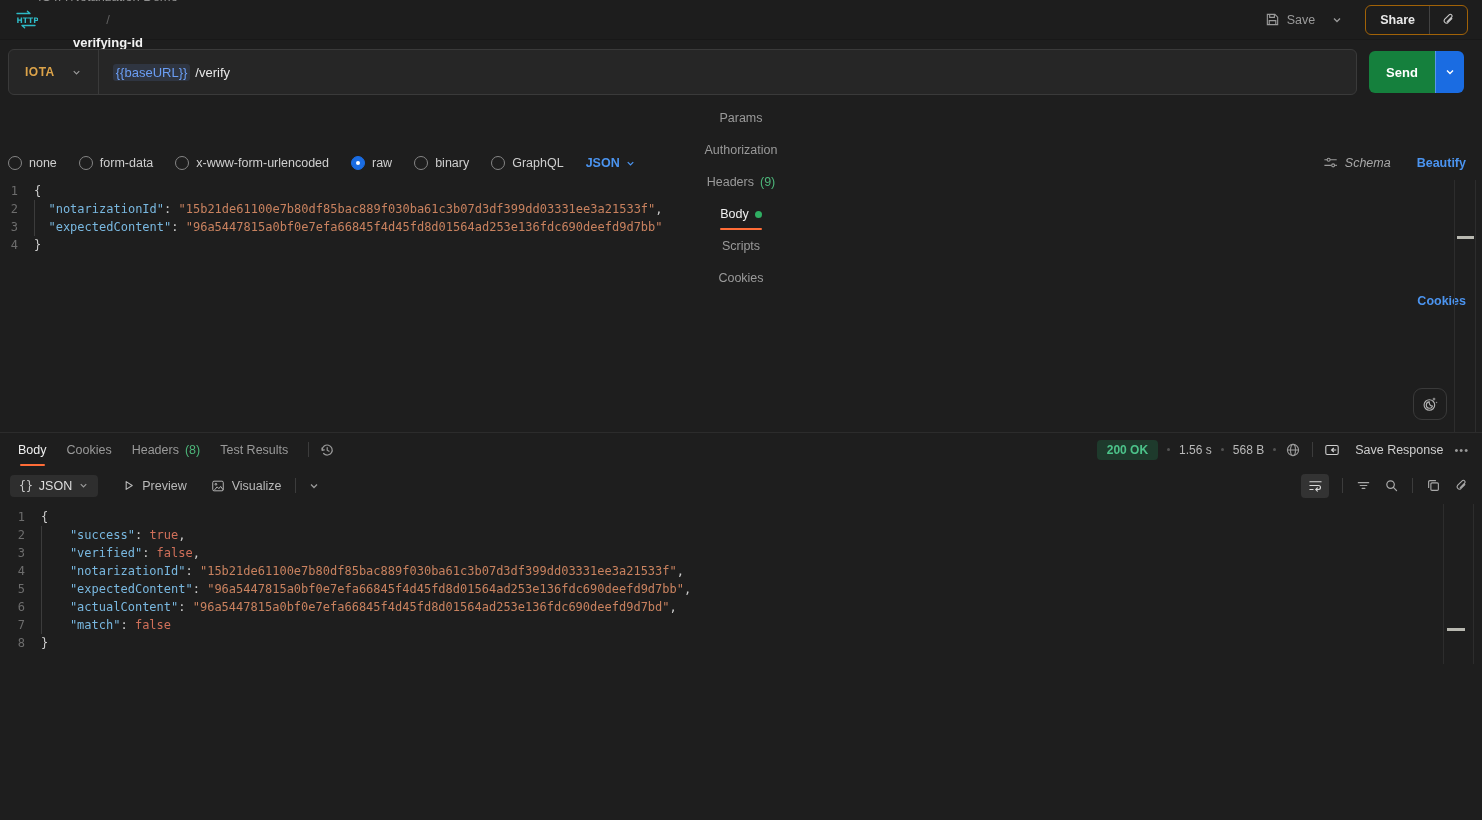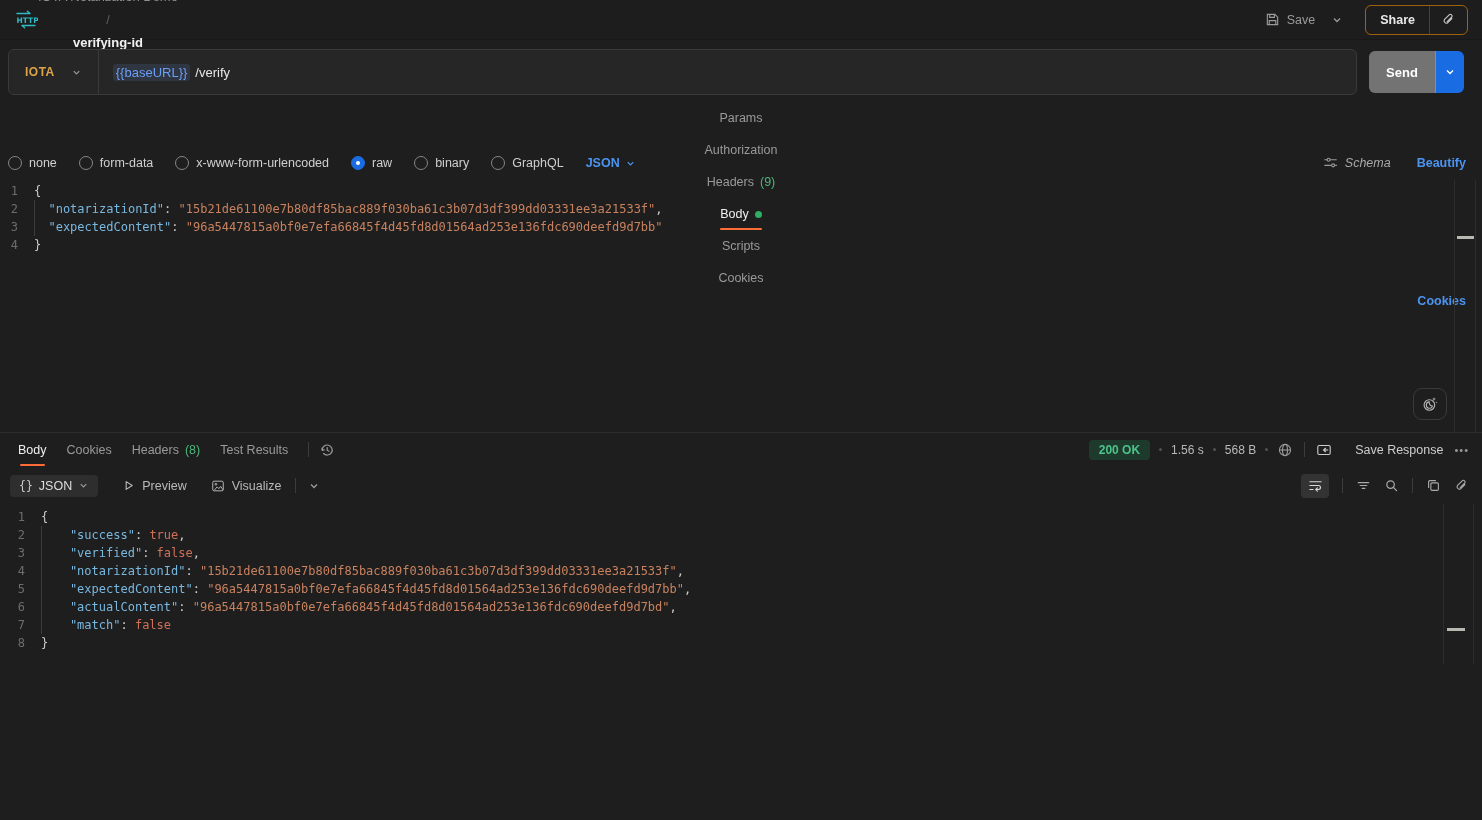--- a/index.html
+++ b/index.html
@@ -34,21 +34,21 @@
   
   .url-row { position:absolute; top:48px; left:8px; right:18px; height:48px; display:flex; align-items:center; }
   .url-bar { flex:1; height:46px; background:#262626; border:1px solid #3a3a3a; border-radius:6px; display:flex; align-items:center; overflow:hidden; }
   .method { color:#dca349; font-weight:700; font-size:12px; letter-spacing:.5px; padding:0 16px; cursor:pointer; }
   .method-chevron { color:#9a9a9a; margin-right:16px; cursor:pointer; }
   .url-bar-div { width:1px; align-self:stretch; background:#3a3a3a; }
   .url-text { display:flex; align-items:center; gap:5px; padding-left:14px; font-size:13px; flex:1; cursor:text; }
   .var-chip { color:#6b9ef5; background:rgba(107,158,245,.13); border-radius:3px; padding:1px 3px; }
   .url-path { color:#e8e8e8; }
   .send-group { margin-left:12px; display:flex; height:42px; }
-  .send-main { width:66px; background:#737373; border:none; border-radius:6px 0 0 6px; color:#fff; font-weight:600; font-size:13px; font-family:inherit; cursor:pointer; }
+  .send-main { width:66px; background:#15803d; border:none; border-radius:6px 0 0 6px; color:#fff; font-weight:600; font-size:13px; font-family:inherit; cursor:pointer; }
   .send-split { width:29px; background:#1a6ce2; border:none; border-left:1px solid rgba(255,255,255,.28); border-radius:0 6px 6px 0; color:#fff; display:flex; align-items:center; justify-content:center; cursor:pointer; }
 
   
   .req-tabs { position:absolute; top:102px; left:0; right:0; height:32px; display:flex; align-items:center; padding:0 0 0 0;flex-direction:column; }
   .tab { position:relative; display:flex; align-items:center; gap:6px; color:#9a9a9a; padding:9px 12px; height:32px; cursor:pointer; }
   .tab .count { color:#4db67a; }
   .tab.active { color:#f0f0f0; }
   .tab.active::after { content:""; position:absolute; left:12px; right:12px; bottom:0; height:2px; background:#ff6c37; border-radius:1px; }
   .mod-dot { width:7px; height:7px; border-radius:50%; background:#2fae62; }
   .cookies-link { margin-left:auto; margin-right:16px; color:#4b94f0; font-weight:600; cursor:pointer; }
@@ -85,21 +85,21 @@
   .resp-tabs { display:flex; align-items:center; height:33px; padding-left:8px; }
   .resp-tabs .tab { padding:9px 10px; }
   .resp-tab-div { width:1px; height:15px; background:#3c3c3c; margin:0 10px; }
   .history-btn { color:#9a9a9a; cursor:pointer; display:flex; }
   .resp-meta { margin-left:auto; display:flex; align-items:center; gap:9px; padding-right:13px; }
   .status-badge { background:#1e3a2c; color:#4cc38a; font-weight:600; font-size:12px; padding:3px 10px; border-radius:4px; cursor:pointer; }
   .sep-dot { width:3px; height:3px; border-radius:50%; background:#525252; }
   .meta-text { color:#b9b9b9; font-size:12px; }
   .globe-btn { color:#9a9a9a; display:flex; cursor:pointer; }
   .meta-div { width:1px; height:15px; background:#3c3c3c; margin:0 2px; }
-  .save-resp { display:flex; align-items:center; gap:23px; color:#cdcdcd; cursor:pointer; }
+  .save-resp { display:flex; align-items:center; gap:15px; color:#cdcdcd; cursor:pointer; }
   .more-btn { color:#9a9a9a; letter-spacing:1px; font-size:11px; cursor:pointer; margin-left:2px; }
 
   .resp-controls { display:flex; align-items:center; height:31px; margin-top:4px; padding:0 13px 0 10px; }
   .format-chip { display:flex; align-items:center; gap:6px; background:#2e2e2e; border-radius:4px; padding:4px 9px; color:#dedede; cursor:pointer; }
   .format-chip .braces { color:#c9c9c9; font-family:"DejaVu Sans Mono", monospace; font-size:11.5px; }
   .ctrl-item { display:flex; align-items:center; gap:7px; color:#b9b9b9; margin-left:24px; cursor:pointer; }
   .ctrl-div { width:1px; height:15px; background:#3c3c3c; margin-left:14px; }
   .ctrl-chevron { color:#9a9a9a; margin-left:12px; cursor:pointer; }
   .resp-ctrl-right { margin-left:auto; display:flex; align-items:center; gap:13px; color:#a9a9a9; }
   .icon-chip { background:#333; border-radius:4px; width:28px; height:24px; display:flex; align-items:center; justify-content:center; cursor:pointer; }

